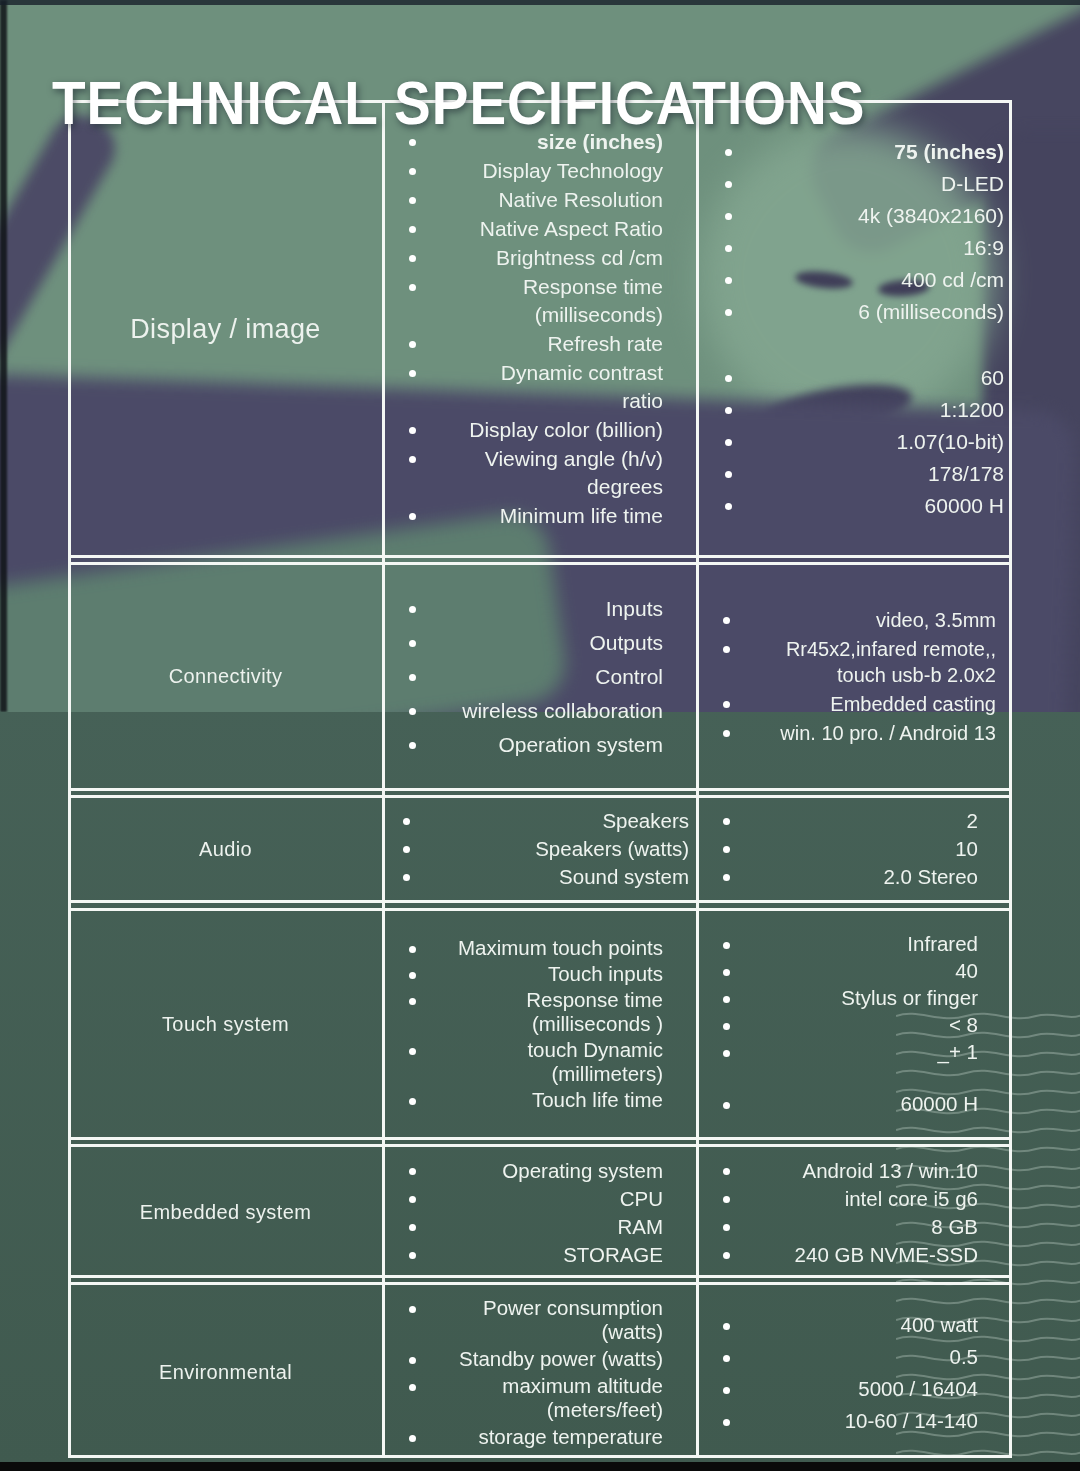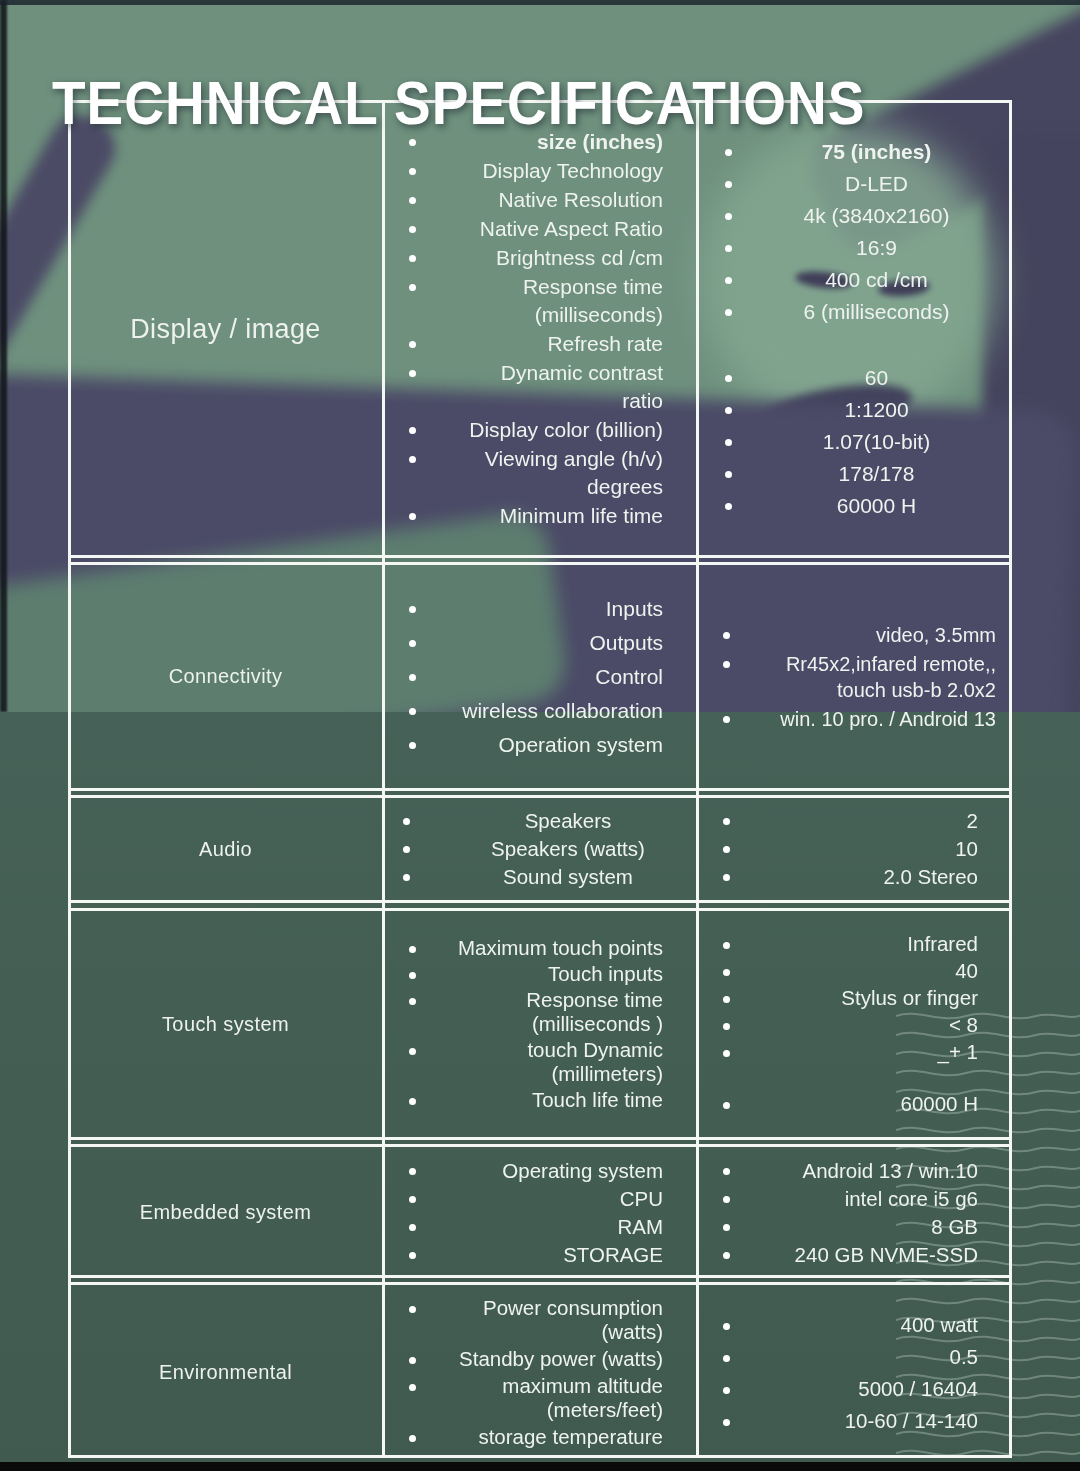--- a/index.html
+++ b/index.html
@@ -36,21 +36,21 @@
        border-top:3px solid #f4f7f4;border-bottom:3px solid #f4f7f4;}
   .vline{position:absolute;top:0;width:3px;height:1358px;background:#f4f7f4;z-index:4;}
   .cell{display:flex;flex-direction:column;justify-content:center;box-sizing:border-box;padding:8px 0;}
   .cat{align-items:center;text-align:center;color:#edf2ee;font-size:20px;letter-spacing:.4px;}
   .cat-lg{font-size:27px;}
   ul{list-style:none;margin:0;padding:0;}
   li{position:relative;color:#eef3ef;font-size:21px;line-height:1.32;}
   .dot{position:absolute;left:26px;top:.5em;width:7px;height:7px;border-radius:50%;background:#fff;}
   .txt{display:block;white-space:pre-line;padding:0 34px 0 44px;}
   .align-center .txt{text-align:right;padding:0 34px 0 44px;}
-  .align-left .txt{text-align:center;padding:0 8px 0 52px;}
+  .align-left .txt{text-align:right;padding:0 8px 0 52px;}
   .align-left .dot{left:28px;}
   .bold{font-weight:bold;}
   
   .u0s li{margin:1px 0;line-height:28px;}
   .u0v li{margin:4px 0;line-height:28px;font-size:21px;}
   .u0v .gap-before{margin-top:38px;}
   .u1s li{margin:7px 0;line-height:27px;}
   .u1v li{margin:3px 0;line-height:26px;font-size:20px;}
   .u1v .txt{padding:0 16px 0 34px;}
   .u2s li{margin:2px 0;line-height:26px;font-size:20.5px;padding-left:20px;}
@@ -255,20 +255,24 @@
               <span class="dot"></span>
               <span class="txt">video, 3.5mm</span>
             </li>
             <li>
               <span class="dot"></span>
               <span class="txt">Rr45x2,infared remote,,
 touch usb-b 2.0x2</span>
             </li>
             <li>
               <span class="dot"></span>
+              <span class="txt">Embedded casting</span>
+            </li>
+            <li>
+              <span class="dot"></span>
               <span class="txt">win. 10 pro. / Android 13</span>
             </li>
           </ul>
         </div>
       </div>
       <div class="row" style="height: 108px; margin-bottom: 5px;">
         <div class="cell cat ">
           <span>Audio</span>
         </div>
         <div class="cell">

